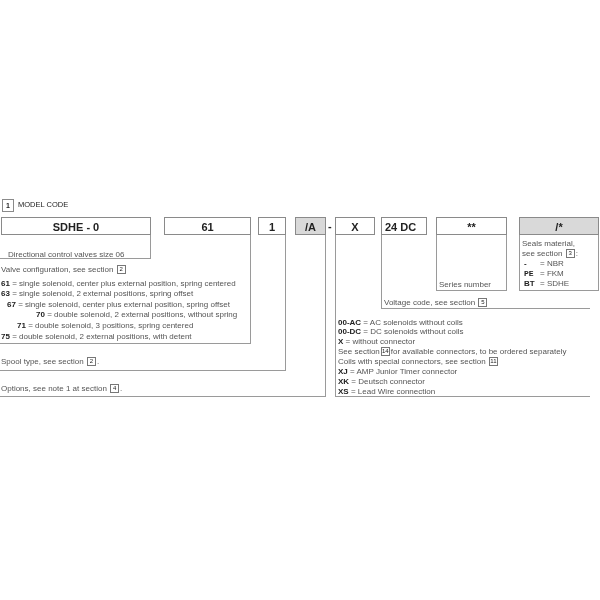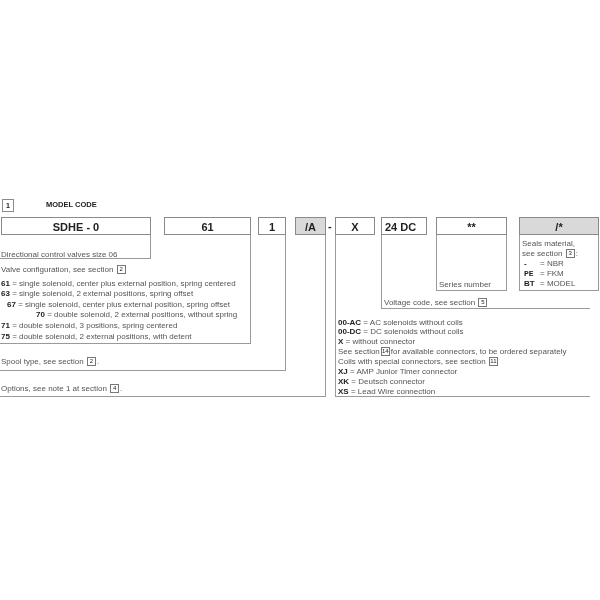--- a/index.html
+++ b/index.html
@@ -2,21 +2,21 @@
 <html><head>
 <meta charset="utf-8">
 <style>
   html, body { margin:0; padding:0; background:#ffffff; }
   body { width:600px; height:600px; position:relative; overflow:hidden;
          font-family:"Liberation Sans", sans-serif; color:#3a3a3a; }
   .abs { position:absolute; }
   .sec-num { position:absolute; left:2px; top:199px; width:10px; height:11px;
              border:1px solid #8a8a8a; font-size:7px; font-weight:bold; color:#222;
              text-align:center; line-height:11px; }
-  .sec-title { position:absolute; left:18px; top:200px; font-size:7.5px; font-weight:bold; color:#222;margin-left:28px; }
+  .sec-title { position:absolute; left:18px; top:200px; font-size:7.5px; font-weight:normal; color:#222; }
   .code-box { position:absolute; top:217px; height:18px; border:1px solid #8a8a8a; background:#fff;
               font-weight:bold; font-size:11px; color:#222; text-align:center; line-height:18px; box-sizing:border-box; }
   .code-box.gray { background:#d9d9d9; }
   .line { position:absolute; background:#9a9a9a; }
   .txt { position:absolute; font-size:8px; color:#555; white-space:nowrap; line-height:9.5px; }
   .txt b { color:#222; }
   .ref { display:inline-block; border:1px solid #777; font-size:6px; line-height:7px; width:7px; height:7px;
          text-align:center; vertical-align:middle; color:#222; margin:0 1px; }
   .sub { position:absolute; border:1px solid #9a9a9a; border-top:none; box-sizing:border-box; }
 </style>
@@ -30,33 +30,33 @@
 <div class="code-box" style="left:164px;width:87px;">61</div>
 <div class="code-box" style="left:258px;width:28px;">1</div>
 <div class="code-box gray" style="left:295px;width:31px;">/A</div>
 <div class="abs" style="left:328px;top:217px;font-size:11px;font-weight:bold;line-height:18px;color:#222;">-</div>
 <div class="code-box" style="left:335px;width:40px;">X</div>
 <div class="code-box" style="left:381px;width:46px;text-align:left;padding-left:3px;">24 DC</div>
 <div class="code-box" style="left:436px;width:71px;">**</div>
 <div class="code-box gray" style="left:519px;width:80px;">/*</div>
 
 <div class="sub" style="left:-1px;top:235px;width:152px;height:24px;border-left:none;"></div>
-<div class="txt" style="left:1px;top:250px;">Directional control valves size 06</div>
+<div class="txt" style="left:1px;top:250px;padding-left:7px;">Directional control valves size 06</div>
 
 <div class="line" style="left:250px;top:235px;width:1px;height:109px;"></div>
 <div class="line" style="left:0px;top:343px;width:251px;height:1px;"></div>
 <div class="txt" style="left:1px;top:265px;">
   <span>Valve configuration, see section</span>
   <span class="ref">2</span>
 </div>
 <div class="txt" style="left:1px;top:279px;"><b>61</b><span> = single solenoid, center plus external position, spring centered</span></div>
 <div class="txt" style="left:1px;top:289px;"><b>63</b><span> = single solenoid, 2 external positions, spring offset</span></div>
 <div class="txt" style="left:7px;top:300px;"><b>67</b><span> = single solenoid, center plus external position, spring offset</span></div>
 <div class="txt" style="left:1px;top:310px;padding-left:35px;"><b>70</b><span> = double solenoid, 2 external positions, without spring</span></div>
-<div class="txt" style="left:1px;top:321px;"><b>71</b><span> = double solenoid, 3 positions, spring centered</span></div>
+<div class="txt" style="left:1px;top:321px;padding-left:16px;"><b>71</b><span> = double solenoid, 3 positions, spring centered</span></div>
 <div class="txt" style="left:1px;top:332px;"><b>75</b><span> = double solenoid, 2 external positions, with detent</span></div>
 
 <div class="line" style="left:285px;top:235px;width:1px;height:136px;"></div>
 <div class="line" style="left:0px;top:370px;width:286px;height:1px;"></div>
 <div class="txt" style="left:1px;top:357px;">
   <span>Spool type, see section</span>
   <span class="ref">2</span><span>.</span>
 </div>
 
 <div class="line" style="left:325px;top:235px;width:1px;height:162px;"></div>
@@ -90,13 +90,13 @@
 <div class="sub" style="left:436px;top:235px;width:71px;height:56px;"></div>
 <div class="txt" style="left:439px;top:280px;">Series number</div>
 
 <div class="sub" style="left:519px;top:235px;width:80px;height:56px;"></div>
 <div class="txt" style="left:522px;top:239px;">Seals material,</div>
 <div class="txt" style="left:522px;top:249px;">
   <span>see section</span> <span class="ref">3</span><span>:</span>
 </div>
 <div class="txt" style="left:524px;top:259px;"><b style="display:inline-block;width:16px;">-</b><span>= NBR</span></div>
 <div class="txt" style="left:524px;top:269px;"><b style="display:inline-block;width:16px;font-family:Liberation Mono, monospace;">PE</b><span>= FKM</span></div>
-<div class="txt" style="left:524px;top:279px;"><b style="display:inline-block;width:16px;">BT</b><span>= MODEL</span></div>
+<div class="txt" style="left:524px;top:279px;"><b style="display:inline-block;width:16px;">BT</b><span>= SDHE</span></div>
 
 </body></html>

